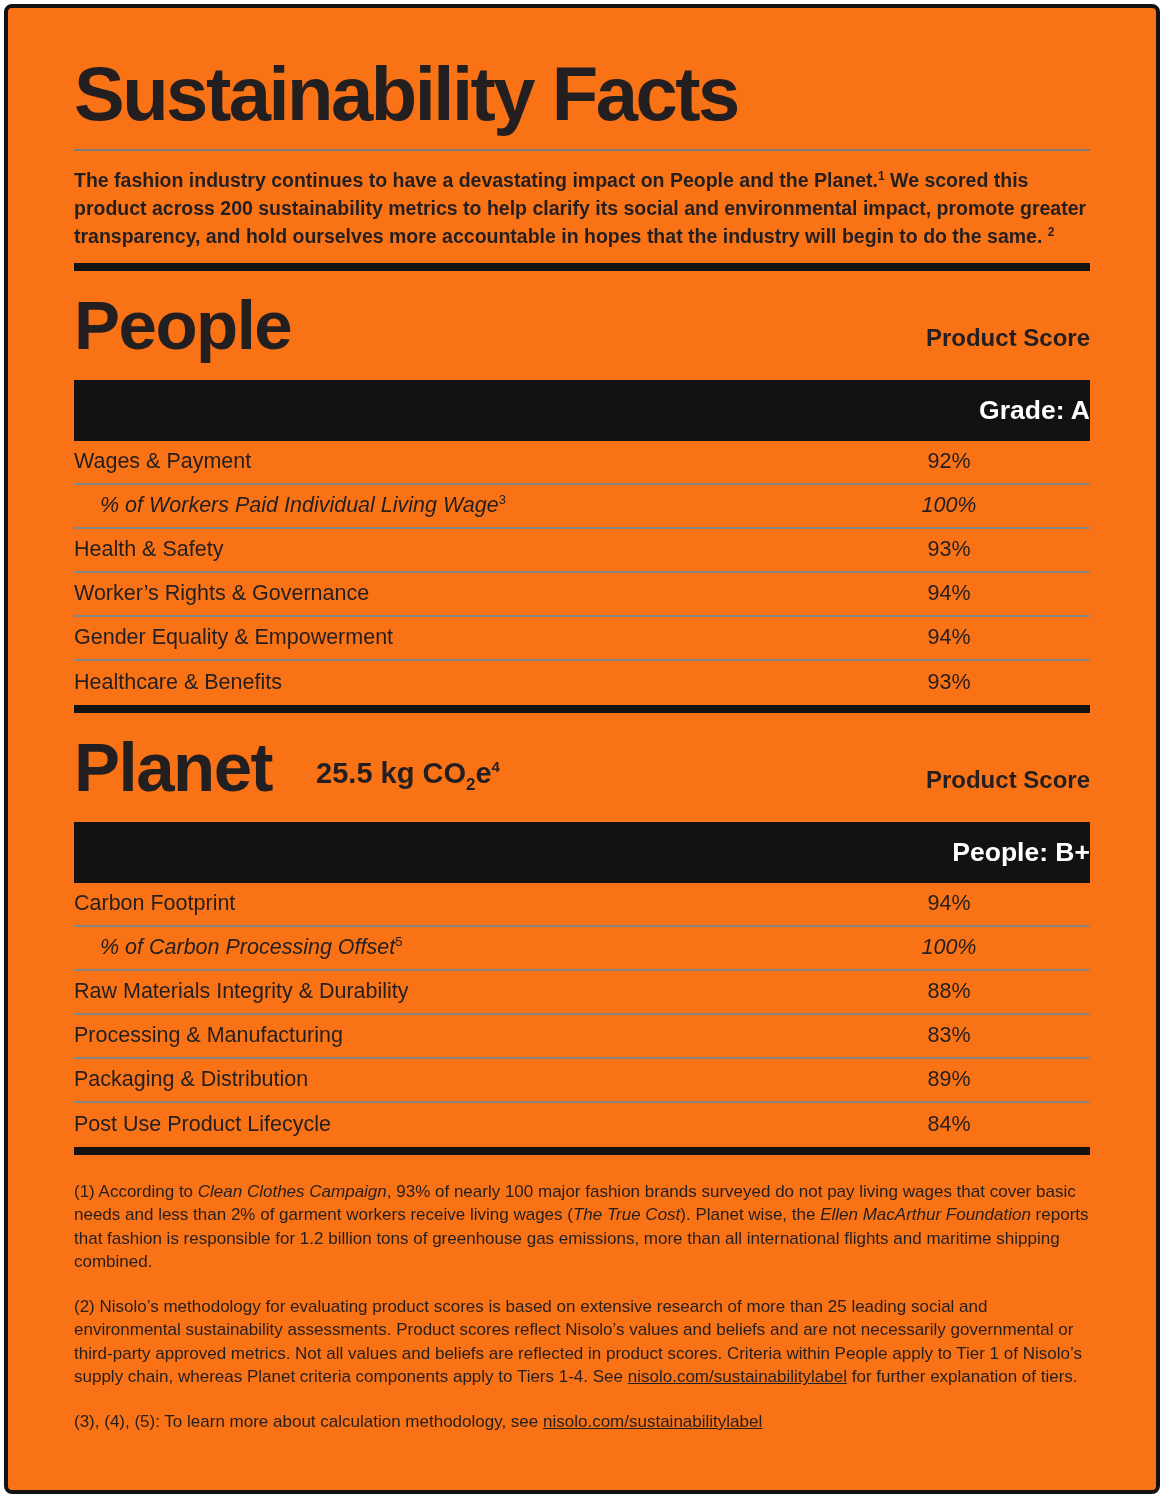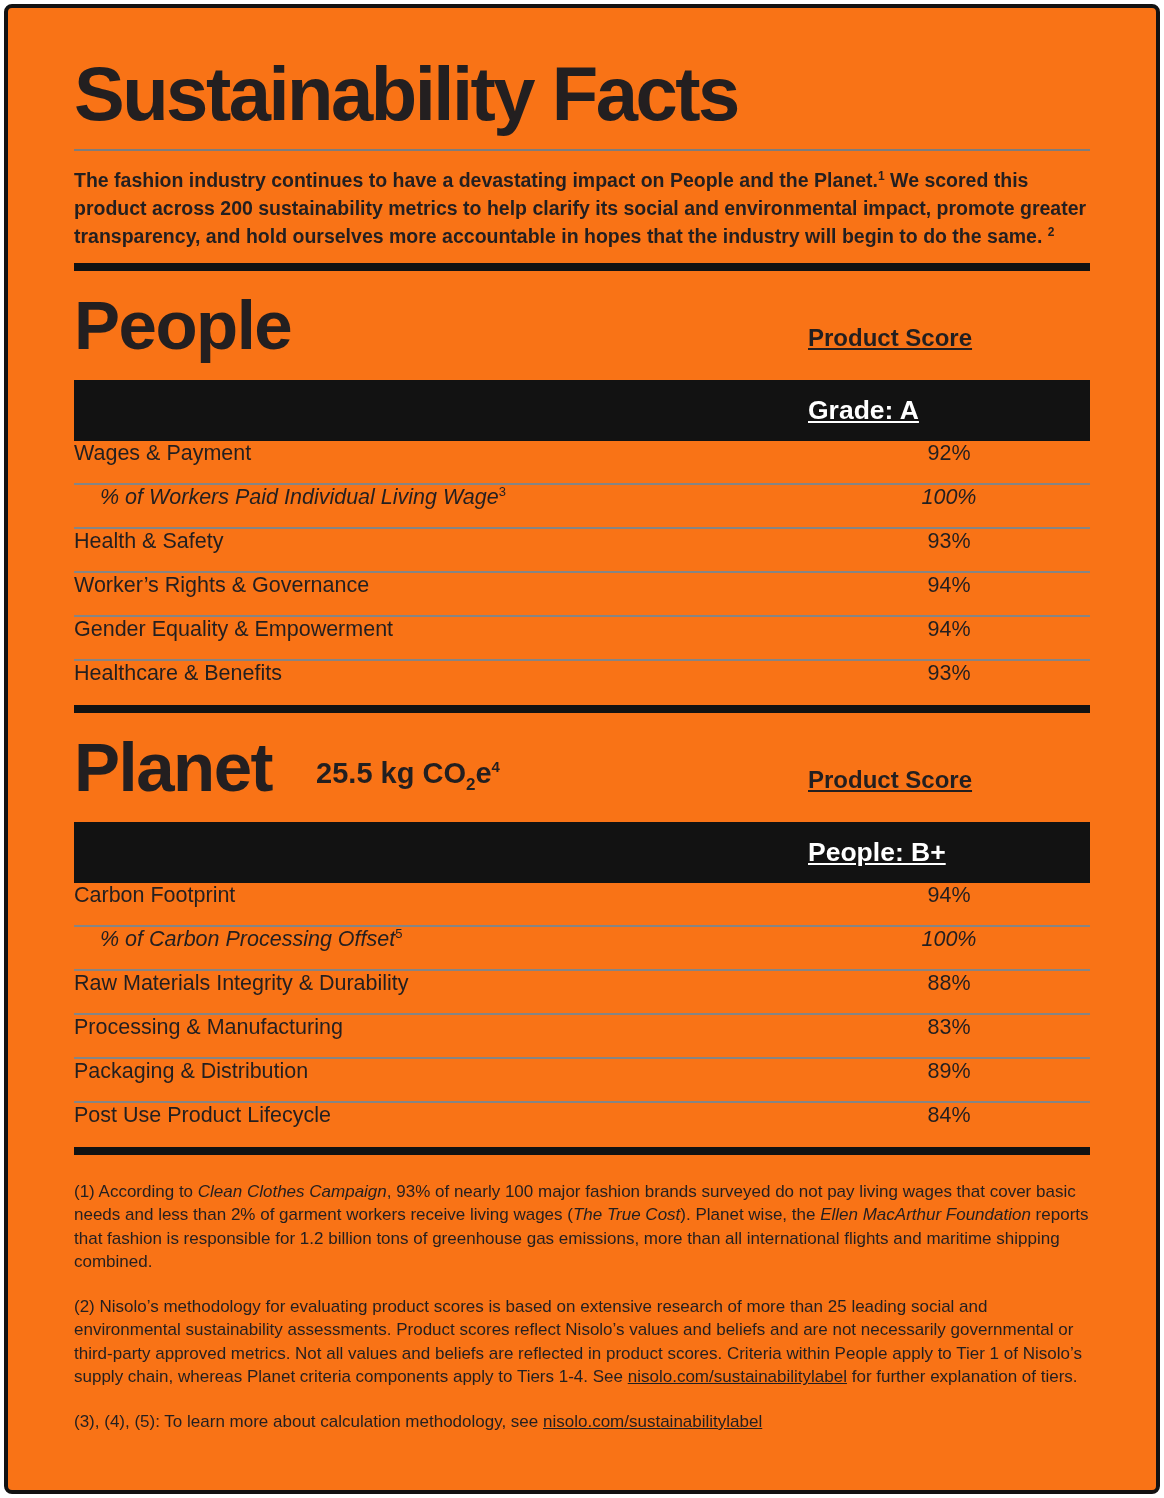--- a/index.html
+++ b/index.html
@@ -61,21 +61,21 @@
   .emissions {
     font-size: 29px;
     font-weight: bold;
     margin-left: 44px;
     margin-bottom: 7px;
     white-space: nowrap;
   }
   .emissions sub { font-size: 17px; }
   .emissions sup { font-size: 15px; }
   .head-spacer { flex: 1; }
-  .score-col { width: 282px; text-align: left; text-decoration: underline; }
+  .score-col { width: 282px; text-align: right; }
   .product-score {
     font-size: 24px;
     font-weight: bold;
     margin-bottom: 8px;
   }
   
   .grade-bar {
     margin-top: 20px;
     height: 61px;
     background: #121212;
@@ -84,21 +84,21 @@
   }
   .grade-bar .spacer { flex: 1; }
   .grade-text {
     color: #ffffff;
     font-size: 26.5px;
     font-weight: bold;
   }
   
   .rows .row {
     display: flex;
-    align-items: flex-start;
+    align-items: center;
     height: 44px;
     font-size: 21.5px;
     border-bottom: 2px solid #858585;
   }
   .rows .row:last-child { border-bottom: none; }
   .row-label { flex: 1; }
   .row-value { width: 282px; text-align: center; }
   .row.sub { font-style: italic; }
   .row.sub .row-label { padding-left: 26px; }
   .rsup { font-size: 13px; font-style: normal; line-height: 0; }

